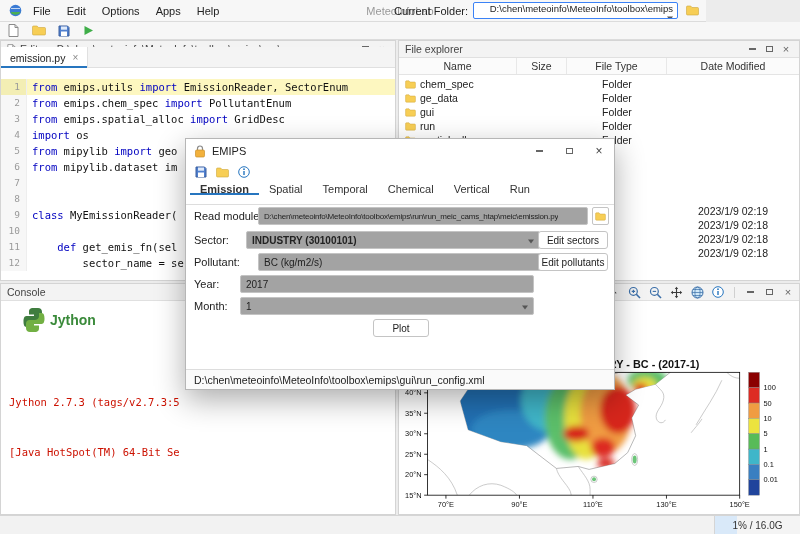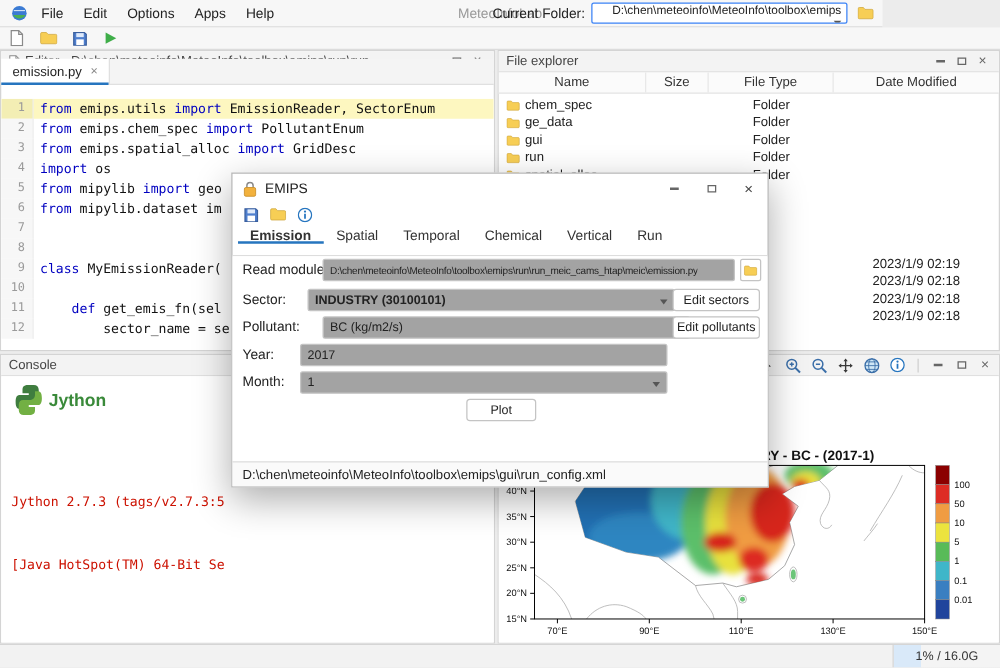--- a/index.html
+++ b/index.html
@@ -53,21 +53,21 @@
   .fx-row{height:14px;display:flex;align-items:center;font-size:10.5px;color:#222;}
   .fx-name{width:118px;display:flex;align-items:center;gap:4px;padding-left:6px;white-space:nowrap;overflow:hidden;}
   .fx-size{width:50px;text-align:center;}
   .fx-type{width:100px;text-align:center;}
   .fx-date{flex:1;text-align:center;}
   .fx-gap{height:57px;}
 
   
   .console-panel{left:0;top:283px;width:396px;height:232px;}
   .console-body{position:absolute;top:17px;left:0;right:0;bottom:0;background:#fff;}
-  .jy{position:absolute;left:10px;top:6px;display:flex;align-items:center;gap:4px;}
+  .jy{position:absolute;left:21px;top:6px;display:flex;align-items:center;gap:4px;}
   .jy-name{color:#3a8a3a;font-weight:bold;font-size:14px;}
   .console-lines{position:absolute;left:8px;top:60px;font-family:"DejaVu Sans Mono",monospace;font-size:10.5px;line-height:16.5px;white-space:pre;}
   .err{color:#cc1100;}
 
   
   .figure-panel{left:398px;top:283px;width:402px;height:232px;}
   .fig-header{height:17px;background:#f3f3f3;border-bottom:1px solid #e0e0e0;display:flex;align-items:center;justify-content:flex-end;padding:0 4px;gap:5px;}
   .fig-tool{width:16px;height:15px;display:flex;align-items:center;justify-content:center;}
   .fig-sep{width:1px;height:11px;background:#d0d0d0;margin:0 3px;}
   .fig-body{position:absolute;top:17px;left:0;right:0;bottom:0;background:#fff;}

